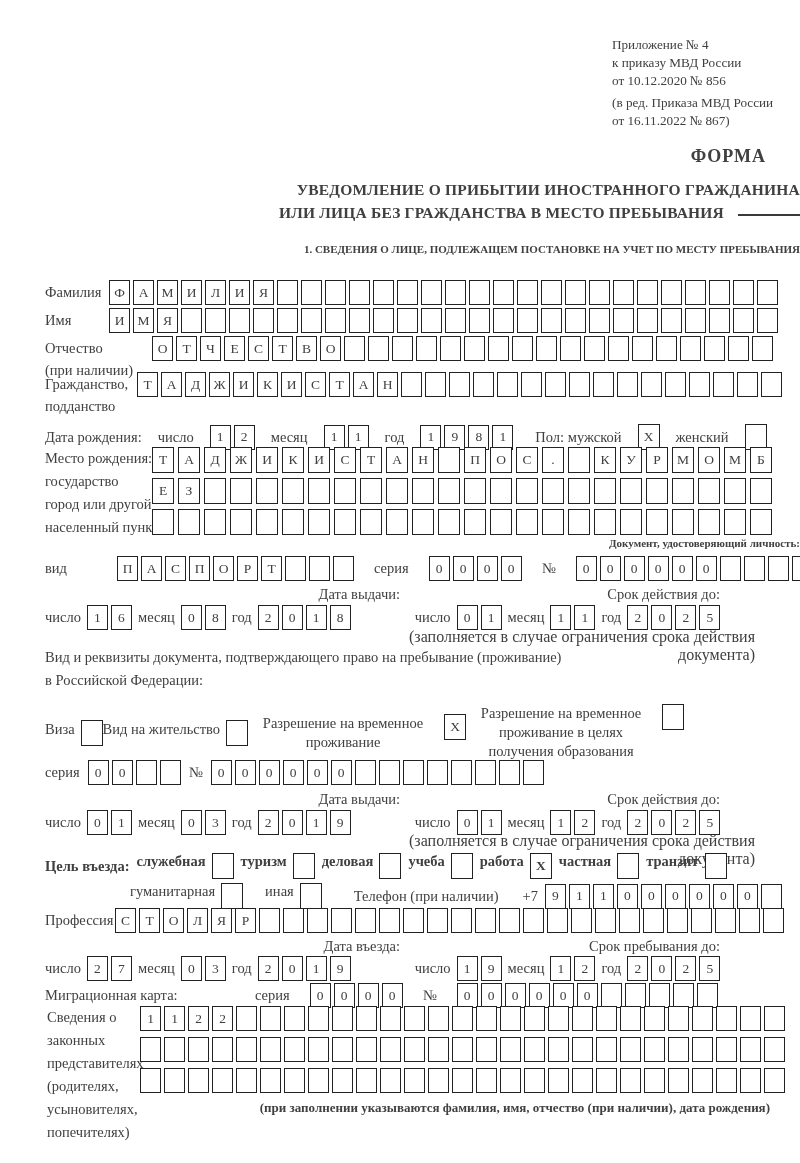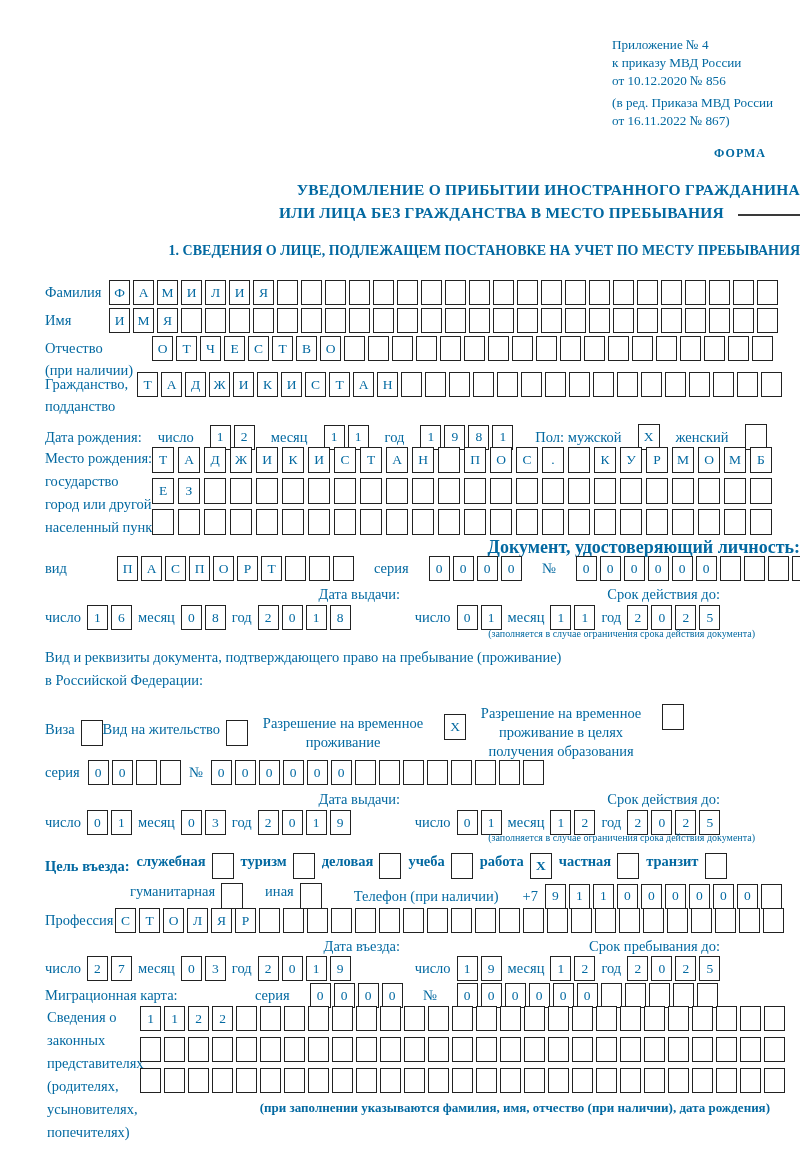--- a/index.html
+++ b/index.html
@@ -1,22 +1,22 @@
 <!DOCTYPE html>
 <html><head>
 <meta charset="utf-8">
 <style>
   html,body{margin:0;padding:0;background:#fff;}
   .page{position:relative;width:800px;height:1163px;background:#fff;overflow:hidden;
-        font-family:"Liberation Serif","DejaVu Serif",serif;color:#0369a1;font-size:14.5px;}
+        font-family:"Liberation Serif","DejaVu Serif",serif;color:#404040;font-size:14.5px;}
   .abs{position:absolute;}
   .row{position:absolute;display:flex;align-items:center;gap:6px;white-space:nowrap;}
   .b{font-weight:bold;}
   .center{text-align:right;}
-  .small{font-size:10px;}
+  .small{font-size:16px;}
   .cells{display:flex;gap:3px;}
   .cell{box-sizing:border-box;flex:0 0 auto;width:21px;height:25px;border:1.7px solid #222;
         display:flex;align-items:center;justify-content:center;font-size:13.5px;background:#fff;}
   .wide{gap:4px;}
   .wide .cell{width:22px;height:26px;}
   .cb .cell{width:22px;height:26px;}
   .hdr div{line-height:18px;font-size:13.2px;}
   .hdr .gap{height:4px;}
   .title{line-height:23px;font-weight:bold;font-size:15.5px;letter-spacing:.2px;}
   .uline{display:inline-block;width:62px;height:2px;background:#3a3a3a;margin-left:14px;vertical-align:2px;}
@@ -33,30 +33,30 @@
 
   <div class="abs hdr" style="left:612px;top:36px;">
     <div>Приложение № 4</div>
     <div>к приказу МВД России</div>
     <div>от 10.12.2020 № 856</div>
     <div class="gap"></div>
     <div>(в ред. Приказа МВД России</div>
     <div>от 16.11.2022 № 867)</div>
   </div>
 
-  <div class="abs b" style="left:400px;top:146px;width:366px;text-align:right;font-size:12px;letter-spacing:1px;">ФОРМА</div>
+  <div class="abs b" style="left:400px;top:146px;width:366px;text-align:right;font-size:18px;letter-spacing:1px;">ФОРМА</div>
 
   <div class="abs title center" style="left:0;top:178px;width:800px;">
     <div>УВЕДОМЛЕНИЕ О ПРИБЫТИИ ИНОСТРАННОГО ГРАЖДАНИНА</div>
     <div>
       <span>ИЛИ ЛИЦА БЕЗ ГРАЖДАНСТВА В МЕСТО ПРЕБЫВАНИЯ</span><span class="uline"></span>
     </div>
   </div>
 
-  <div class="abs b center" style="left:0;top:243px;width:800px;font-size:14px;">1. СВЕДЕНИЯ О ЛИЦЕ, ПОДЛЕЖАЩЕМ ПОСТАНОВКЕ НА УЧЕТ ПО МЕСТУ ПРЕБЫВАНИЯ</div>
+  <div class="abs b center" style="left:0;top:243px;width:800px;font-size:11px;">1. СВЕДЕНИЯ О ЛИЦЕ, ПОДЛЕЖАЩЕМ ПОСТАНОВКЕ НА УЧЕТ ПО МЕСТУ ПРЕБЫВАНИЯ</div>
 
   <div class="row" style="left:45px;top:280px;">
     <span style="width:58px;">Фамилия</span>
     <span class="cells">
         <span class="cell">Ф</span>
         <span class="cell">А</span>
         <span class="cell">М</span>
         <span class="cell">И</span>
         <span class="cell">Л</span>
         <span class="cell">И</span>
@@ -297,21 +297,21 @@
         <span class="cell"></span>
         <span class="cell"></span>
         <span class="cell"></span>
         <span class="cell"></span>
         <span class="cell"></span>
         <span class="cell"></span>
         <span class="cell"></span>
       </span>
   </div>
 
-  <div class="abs b center" style="left:0;top:537px;width:800px;font-size:18px;">Документ, удостоверяющий личность:</div>
+  <div class="abs b center" style="left:0;top:537px;width:800px;font-size:11px;">Документ, удостоверяющий личность:</div>
 
   <div class="row" style="left:45px;top:556px;gap:20px;">
     <span style="width:52px;">вид</span>
     <span class="cells">
         <span class="cell">П</span>
         <span class="cell">А</span>
         <span class="cell">С</span>
         <span class="cell">П</span>
         <span class="cell">О</span>
         <span class="cell">Р</span>

